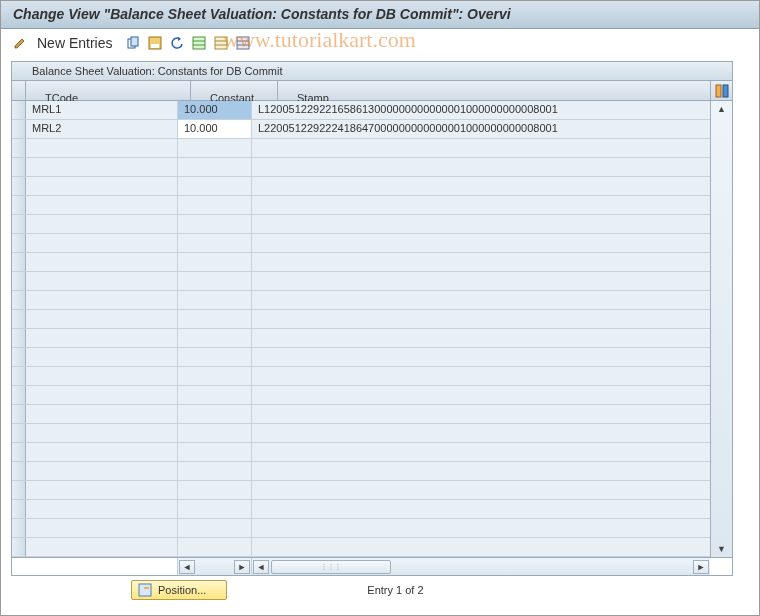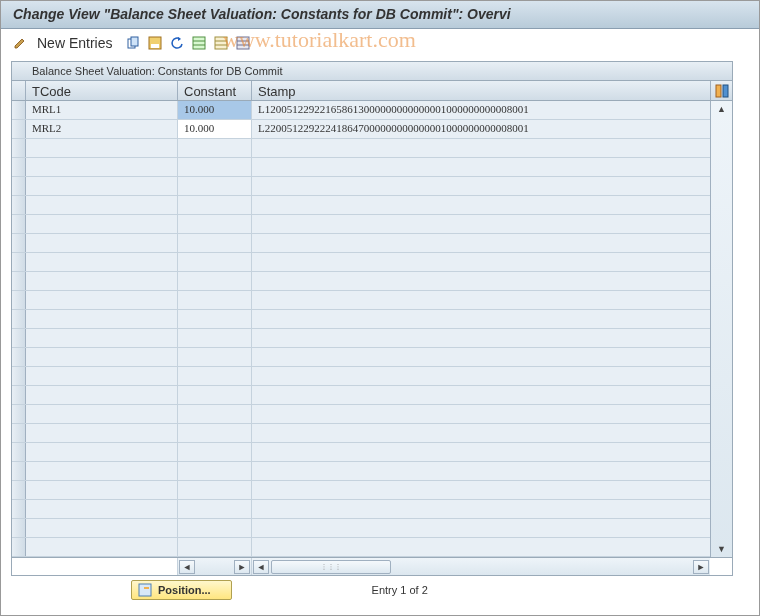--- a/index.html
+++ b/index.html
@@ -66,40 +66,41 @@
       border-right: 1px solid #9aaab8;
       border-bottom: 1px solid #9aaab8;
       height: 20px;
     }
     .row-handle-col { width: 14px; border-right: 1px solid #a0b0c0; background: linear-gradient(to bottom,#e8eff5,#d0dce6); }
     .col-tcode { width: 152px; }
     .col-const { width: 74px; }
     .col-stamp { flex: 1; }
     .th {
       border-right: 1px solid #a0b0c0;
-      padding: 3px 6px;
-      font-size: 13px;
+      padding: 11px 6px;
+      font-size: 11px;
       color: #333;
+      margin-left: 13px;
     }
     .config-col {
       width: 22px;
       background: linear-gradient(to bottom,#e8eff5,#d0dce6);
       display:flex;align-items:center;justify-content:center;
       border-left:1px solid #a0b0c0;
     }
     .table-body {
       border-left: 1px solid #9aaab8;
       border-right: 1px solid #9aaab8;
       border-bottom: 1px solid #9aaab8;
       position: relative;
     }
     .rows-scroll {
       display:flex;
     }
-    .rows-col { flex:1;font-family:Liberation Serif, serif; }
+    .rows-col { flex:1; }
     .vscroll-col {
       width: 22px;
       background: linear-gradient(to bottom,#eef4f9,#dce7ef);
       border-left:1px solid #a0b0c0;
       display:flex;flex-direction:column;align-items:center;
       position:relative;
     }
     .vscroll-arrow {
       width:16px;height:16px;display:flex;align-items:center;justify-content:center;
       font-size:9px;color:#444;cursor:pointer;
@@ -171,21 +172,20 @@
     }
     .position-btn {
       margin-left: 120px;
       background: linear-gradient(to bottom,#fff7cc,#ffe680);
       border: 1px solid #b0a050;
       padding: 2px 20px 2px 6px;
       display:flex;align-items:center;gap:6px;
       font-size:11px;color:#333;
       cursor:pointer;
       border-radius:2px;
-      font-weight:bold;
     }
     .position-icon {
       width:14px;height:14px;display:inline-flex;
     }
     .entry-status {
       margin-left: 140px;
       font-size:11px;color:#333;
     }
     .watermark {
       position:absolute;

